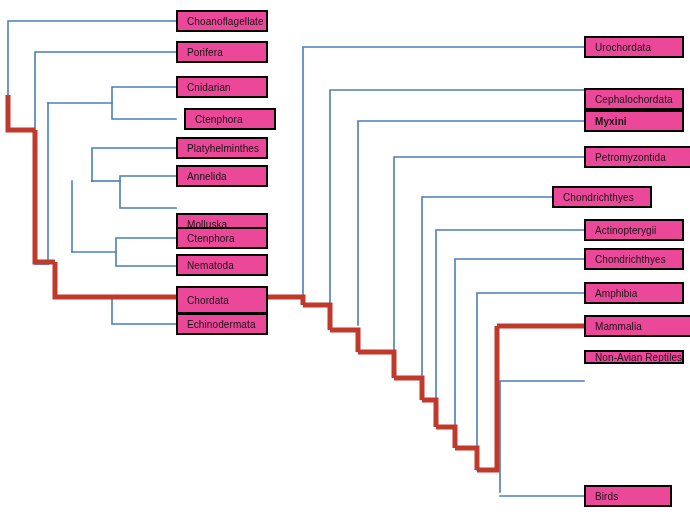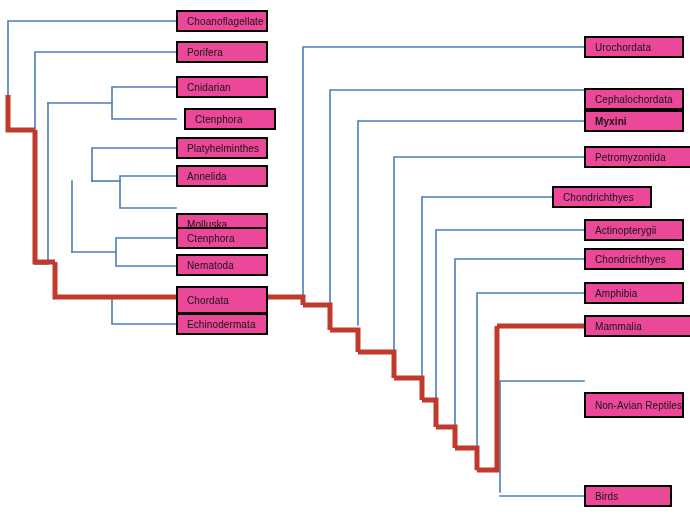--- a/index.html
+++ b/index.html
@@ -148,21 +148,21 @@
       </div>
       <div class="taxon-box" style="left: 584px; top: 248px; width: 100px; height: 22px;">
         <span class="taxon-label">Chondrichthyes</span>
       </div>
       <div class="taxon-box" style="left: 584px; top: 282px; width: 100px; height: 22px;">
         <span class="taxon-label">Amphibia</span>
       </div>
       <div class="taxon-box" style="left: 584px; top: 315px; width: 108px; height: 22px;">
         <span class="taxon-label">Mammalia</span>
       </div>
-      <div class="taxon-box" style="left: 584px; top: 392px; width: 100px; height: 26px; justify-content: center;">
+      <div class="taxon-box" style="left: 584px; top: 350px; width: 100px; height: 14px;">
         <span class="taxon-label">Non-Avian Reptiles</span>
       </div>
       <div class="taxon-box" style="left: 584px; top: 485px; width: 88px; height: 22px;">
         <span class="taxon-label">Birds</span>
       </div>
     </div>
 
 </div>
 
 </body></html>

